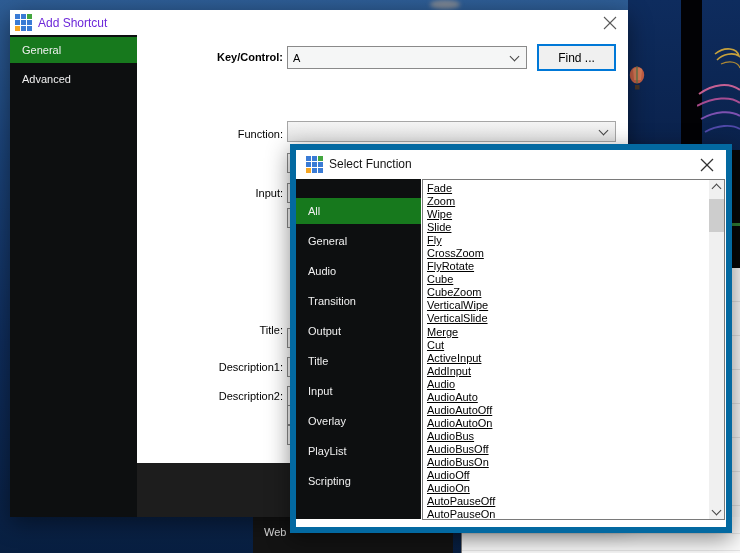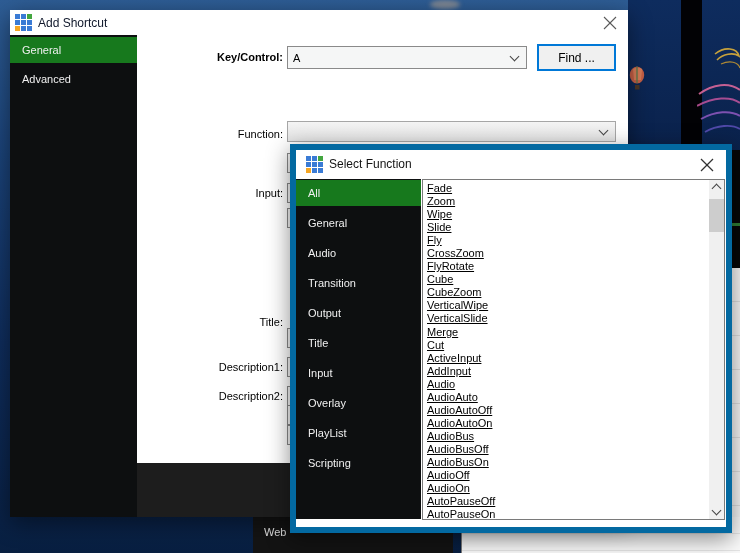--- a/index.html
+++ b/index.html
@@ -37,21 +37,21 @@
   .close-x svg{display:block;}
   .chev{display:inline-block;width:6px;height:6px;border-right:1.6px solid #444;
     border-bottom:1.6px solid #444;}
   .chev-down{transform:rotate(45deg);}
   .chev-up{transform:rotate(225deg);}
 
   
   .add-dlg{left:10px;top:10px;width:618px;height:507px;}
   .add-dlg .titlebar{height:25px;}
   .add-dlg .vmix-logo{left:5px;top:4px;}
-  .add-dlg .title{position:absolute;left:28px;top:6px;font-size:12px;color:#0f172a;}
+  .add-dlg .title{position:absolute;left:28px;top:6px;font-size:12px;color:#6d28d9;}
   .add-dlg .close-x{right:10px;top:5px;}
   .add-sidebar{position:absolute;left:0;top:25px;width:127px;height:482px;background:#0d0f10;}
   .add-sidebar .item{height:26px;line-height:26px;padding-left:12px;margin:0 0 3px 0;
     font-size:11px;color:#f0f0f0;background:#0d0f10;cursor:pointer;}
   .add-sidebar .item.selected{background:#17791d;}
   .add-sidebar{padding-top:2px;box-sizing:border-box;}
   .add-footer{position:absolute;left:127px;top:453px;width:491px;height:54px;background:#1d1d1d;}
   .flabel{position:absolute;left:80px;width:193px;text-align:right;font-size:11px;color:#000;}
   .flabel.bold{font-weight:bold;}
   .combo{position:absolute;box-sizing:border-box;border:1px solid #8a8a8a;background:#f5f6f6;
@@ -65,21 +65,21 @@
   .sliver{position:absolute;left:277px;width:12px;height:20px;box-sizing:border-box;
     border:1px solid #8a8a8a;background:#f7f7f7;}
 
   
   .sf-dlg{left:290px;top:144px;width:430px;height:377px;border:6px solid #0369a1;box-sizing:content-box;}
   .sf-dlg .titlebar{height:27px;}
   .sf-dlg .vmix-logo{left:10px;top:6px;}
   .sf-dlg .title{position:absolute;left:33px;top:7px;font-size:12px;color:#141414;}
   .sf-dlg .close-x{right:11px;top:7px;}
   .sf-sidebar{position:absolute;left:0;top:29px;width:125px;height:340px;background:#0d0f10;
-    padding-top:1px;box-sizing:border-box;}
+    padding-top:19px;box-sizing:border-box;}
   .sf-sidebar .item{height:26px;line-height:26px;padding-left:12px;margin-bottom:4px;
     font-size:11px;color:#f0f0f0;cursor:pointer;}
   .sf-sidebar .item.selected{background:#17791d;}
   .sf-list{position:absolute;left:126px;top:29px;width:303px;height:341px;box-sizing:border-box;
     border:1px solid #7a7a7a;background:#fff;}
   .sf-list .items{position:absolute;left:1px;top:1px;right:16px;bottom:1px;overflow:hidden;
     padding:1px 0 0 3px;text-decoration:underline;}
   .sf-list .fn{font-size:11px;line-height:13.05px;color:#000;white-space:nowrap;cursor:pointer;}
   .sbar{position:absolute;top:0;right:0;bottom:0;width:15px;background:#f0f0f0;}
   .sbar .arrow{position:absolute;left:0;width:15px;height:15px;display:flex;align-items:center;
@@ -163,21 +163,21 @@
     <span class="val"></span>
     <span class="chev chev-down"></span>
   </div>
 
   <div class="sliver" style="top:143px;"></div>
 
   <div class="flabel" style="top:177px;">Input:</div>
   <div class="sliver" style="top:173px;"></div>
   <div class="sliver" style="top:198px;"></div>
 
-  <div class="flabel" style="top:306px;">Title:</div>
+  <div class="flabel" style="top:314px;">Title:</div>
   <div class="sliver" style="top:318px;"></div>
 
   <div class="flabel" style="top:351px;">Description1:</div>
   <div class="sliver" style="top:347px;"></div>
 
   <div class="flabel" style="top:380px;">Description2:</div>
   <div class="sliver" style="top:376px;"></div>
   <div class="sliver" style="top:395px;"></div>
   <div class="sliver" style="top:415px;"></div>
 

